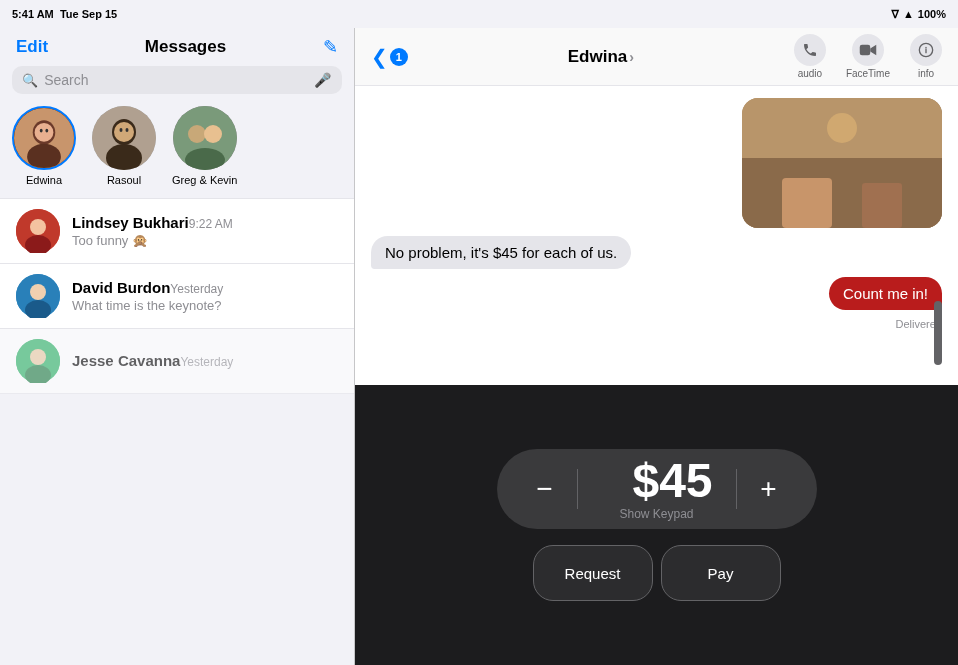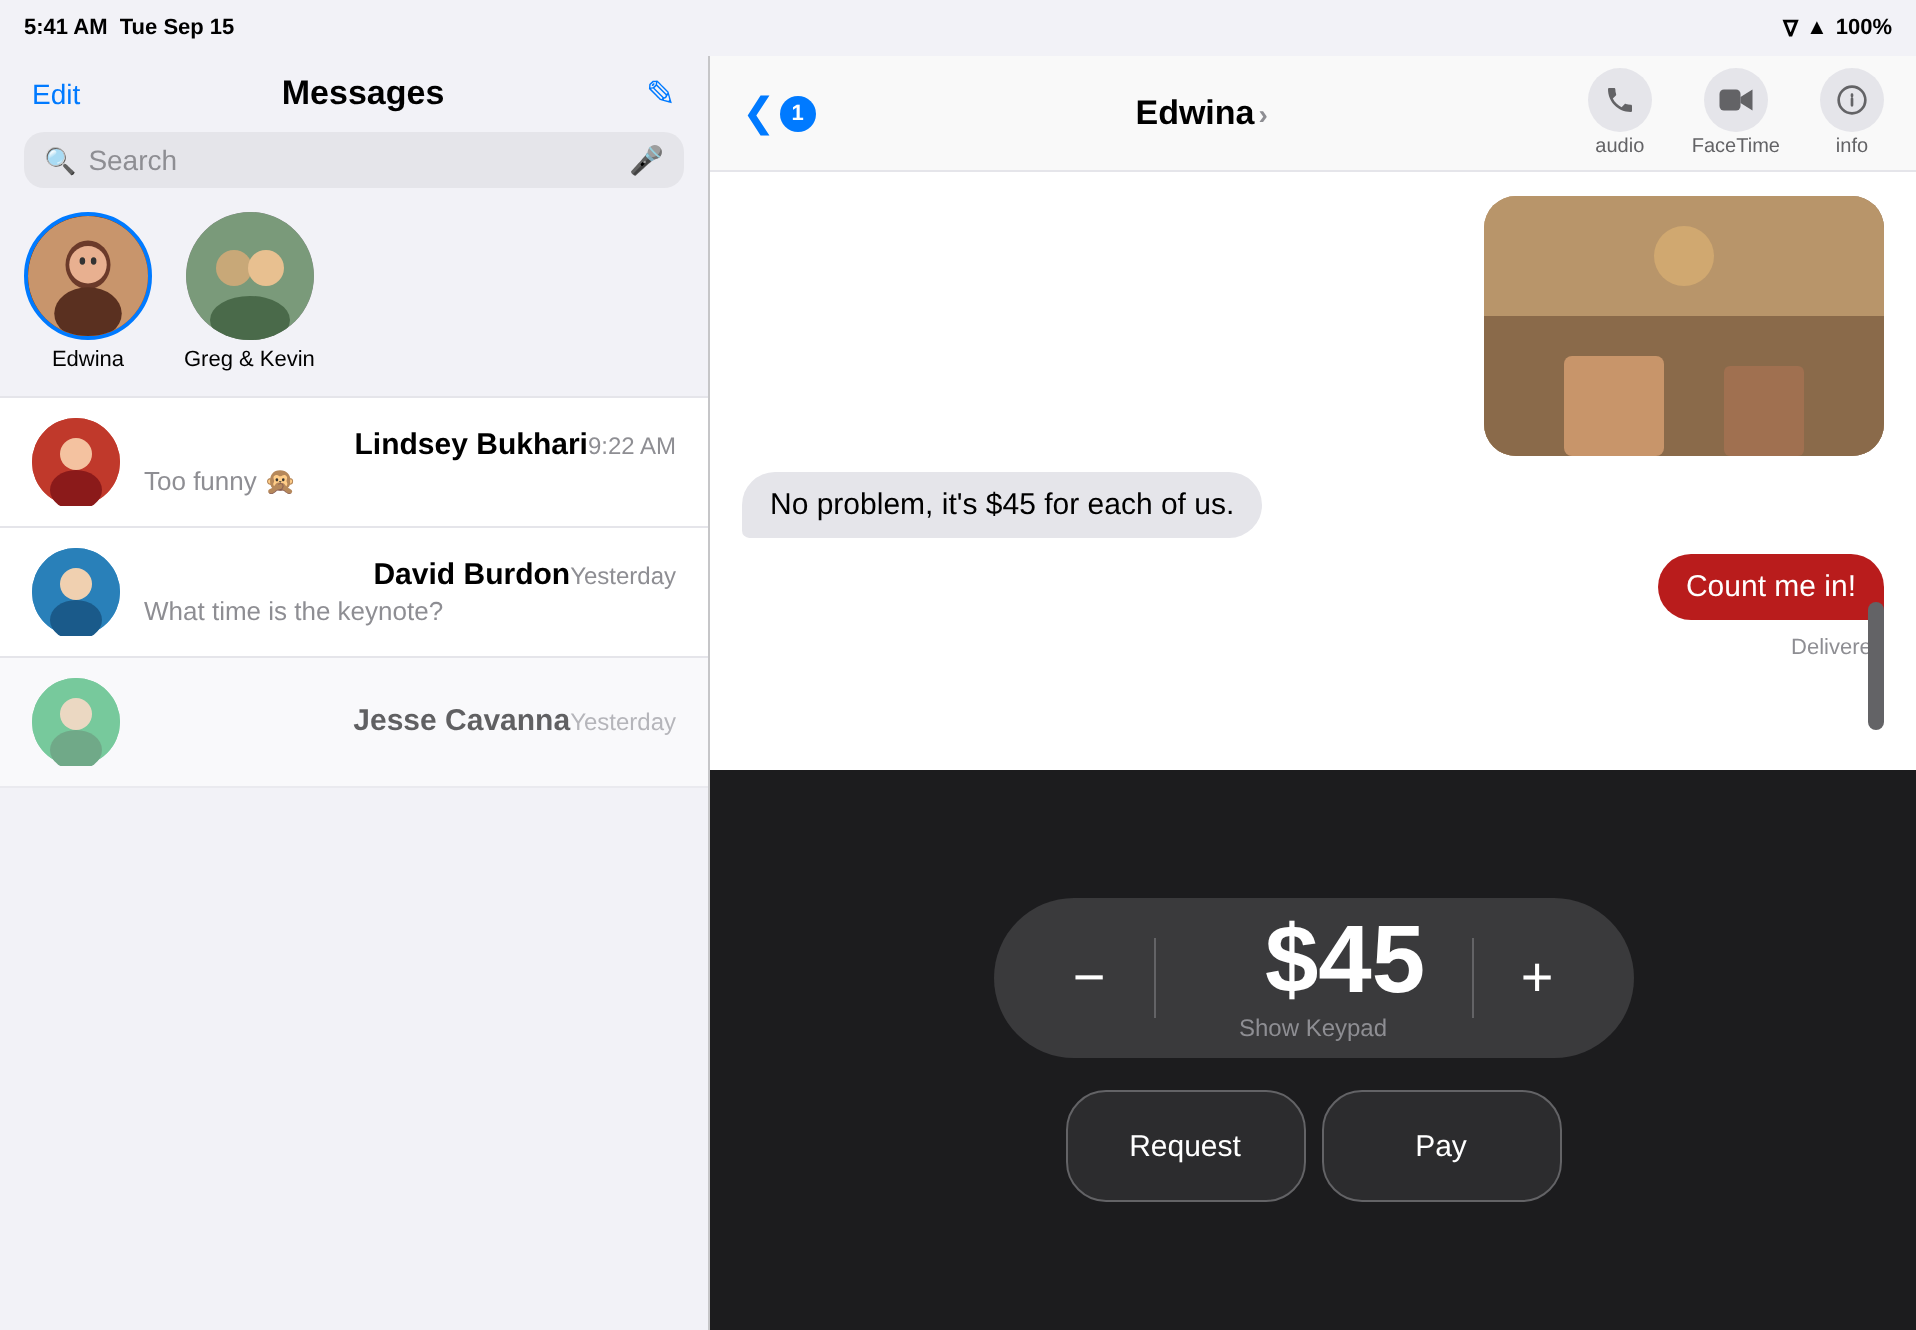--- a/index.html
+++ b/index.html
@@ -73,23 +73,24 @@
       justify-content: space-between;
     }
     .sidebar-title {
       font-size: 17px;
       font-weight: 600;
       color: #000;
       flex: 1;
       text-align: center;
     }
     .edit-btn {
-      font-size: 14px;
+      font-size: 17px;
       color: #007aff;
       cursor: pointer;
+      font-weight: bold;
     }
     .compose-btn {
       font-size: 18px;
       color: #007aff;
       cursor: pointer;
     }
 
     
     .search-bar {
       margin: 4px 12px 8px;
@@ -181,21 +182,21 @@
     .avatar-lindsey { background: linear-gradient(135deg, #c0392b, #e74c3c); }
     .avatar-david { background: linear-gradient(135deg, #2980b9, #3498db); }
     .avatar-jesse { background: linear-gradient(135deg, #27ae60, #2ecc71); }
 
     .msg-content {
       flex: 1;
       min-width: 0;
     }
     .msg-header {
       display: flex;
-      justify-content: flex-end;
+      justify-content: flex-start;
       align-items: baseline;
       margin-bottom: 2px;
     }
     .msg-name {
       font-size: 15px;
       font-weight: 600;
       color: #000;
     }
     .msg-time {
       font-size: 12px;
@@ -570,20 +571,33 @@
                 <ellipse cx="32" cy="52" rx="18" ry="14" fill="#5a3020"></ellipse>
                 <circle cx="32" cy="26" r="10" fill="#e8b090"></circle>
                 <ellipse cx="29" cy="24" rx="1.5" ry="2" fill="#333"></ellipse>
                 <ellipse cx="35" cy="24" rx="1.5" ry="2" fill="#333"></ellipse>
               </svg>
             </div>
           </div>
           <span class="contact-name">Edwina</span>
         </div>
 
+        <div class="contact-item">
+          <div class="contact-avatar" style="background:#aaa;">
+            <svg width="64" height="64" viewBox="0 0 64 64">
+              <circle cx="32" cy="32" r="32" fill="#b0a090"></circle>
+              <ellipse cx="32" cy="26" rx="12" ry="13" fill="#3a2a1a"></ellipse>
+              <circle cx="32" cy="26" r="10" fill="#d0a878"></circle>
+              <ellipse cx="29" cy="24" rx="1.5" ry="2" fill="#333"></ellipse>
+              <ellipse cx="35" cy="24" rx="1.5" ry="2" fill="#333"></ellipse>
+              <ellipse cx="32" cy="52" rx="18" ry="14" fill="#3a2a1a"></ellipse>
+            </svg>
+          </div>
+          <span class="contact-name">Rasoul</span>
+        </div>
 
         <div class="contact-item">
           <div class="contact-avatar" style="background:#888; position:relative; overflow:hidden;">
             <svg width="64" height="64" viewBox="0 0 64 64">
               <circle cx="32" cy="32" r="32" fill="#7a9a7a"></circle>
               <circle cx="24" cy="28" r="9" fill="#c8a878"></circle>
               <circle cx="40" cy="28" r="9" fill="#e8c090"></circle>
               <ellipse cx="32" cy="54" rx="20" ry="12" fill="#4a6a4a"></ellipse>
             </svg>
           </div>

